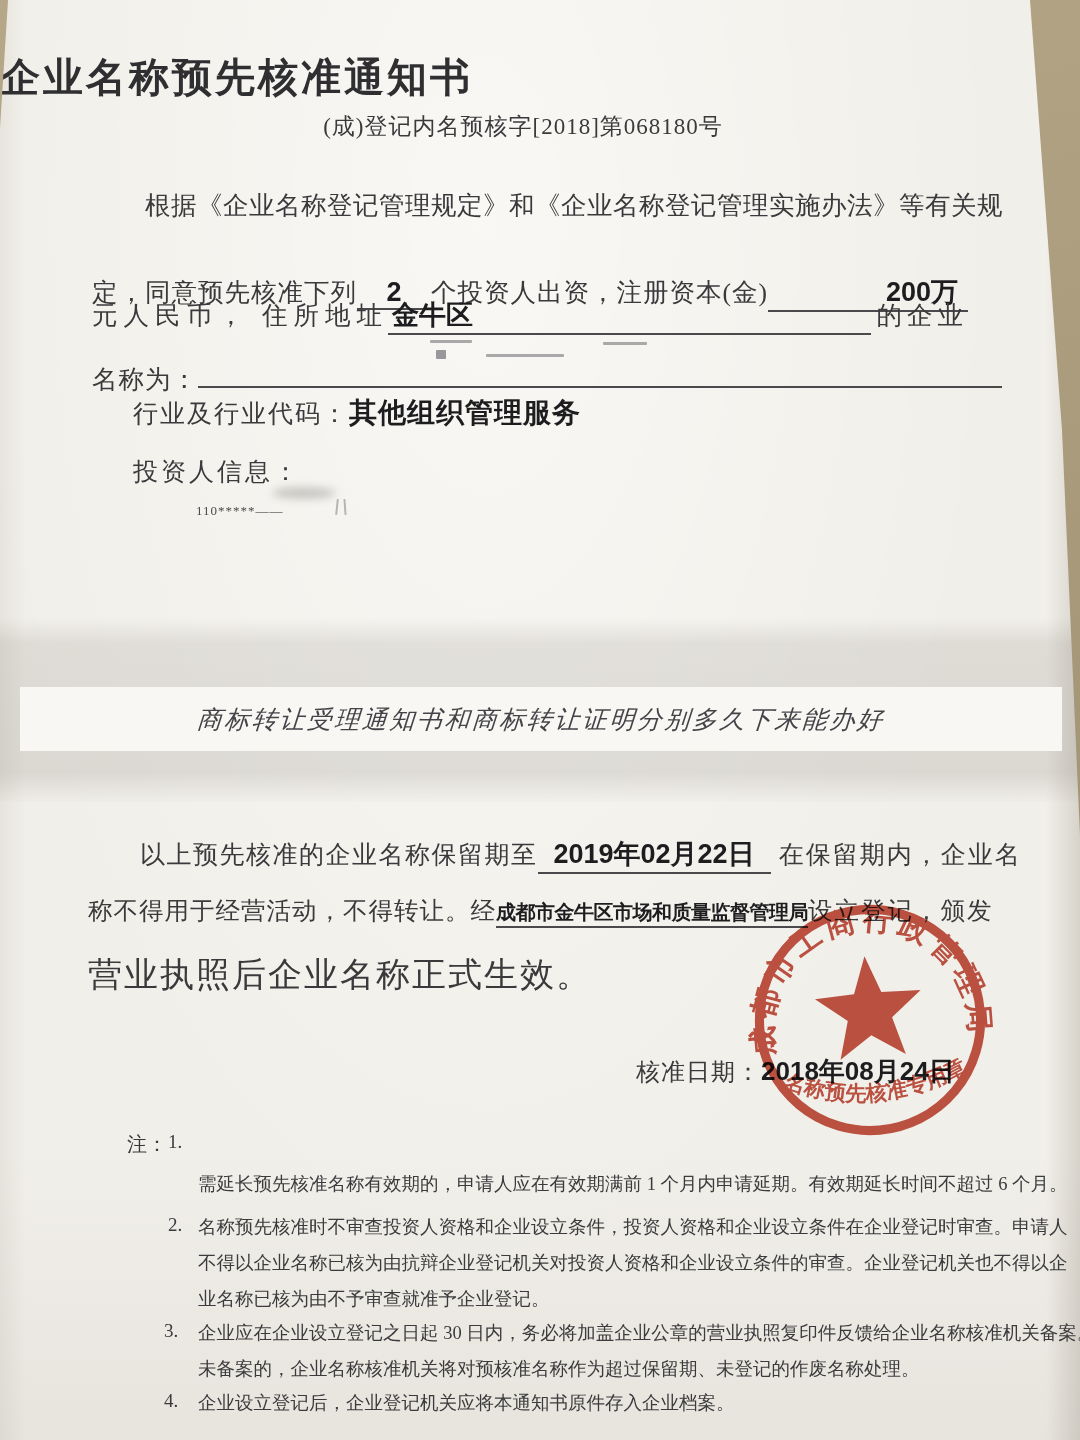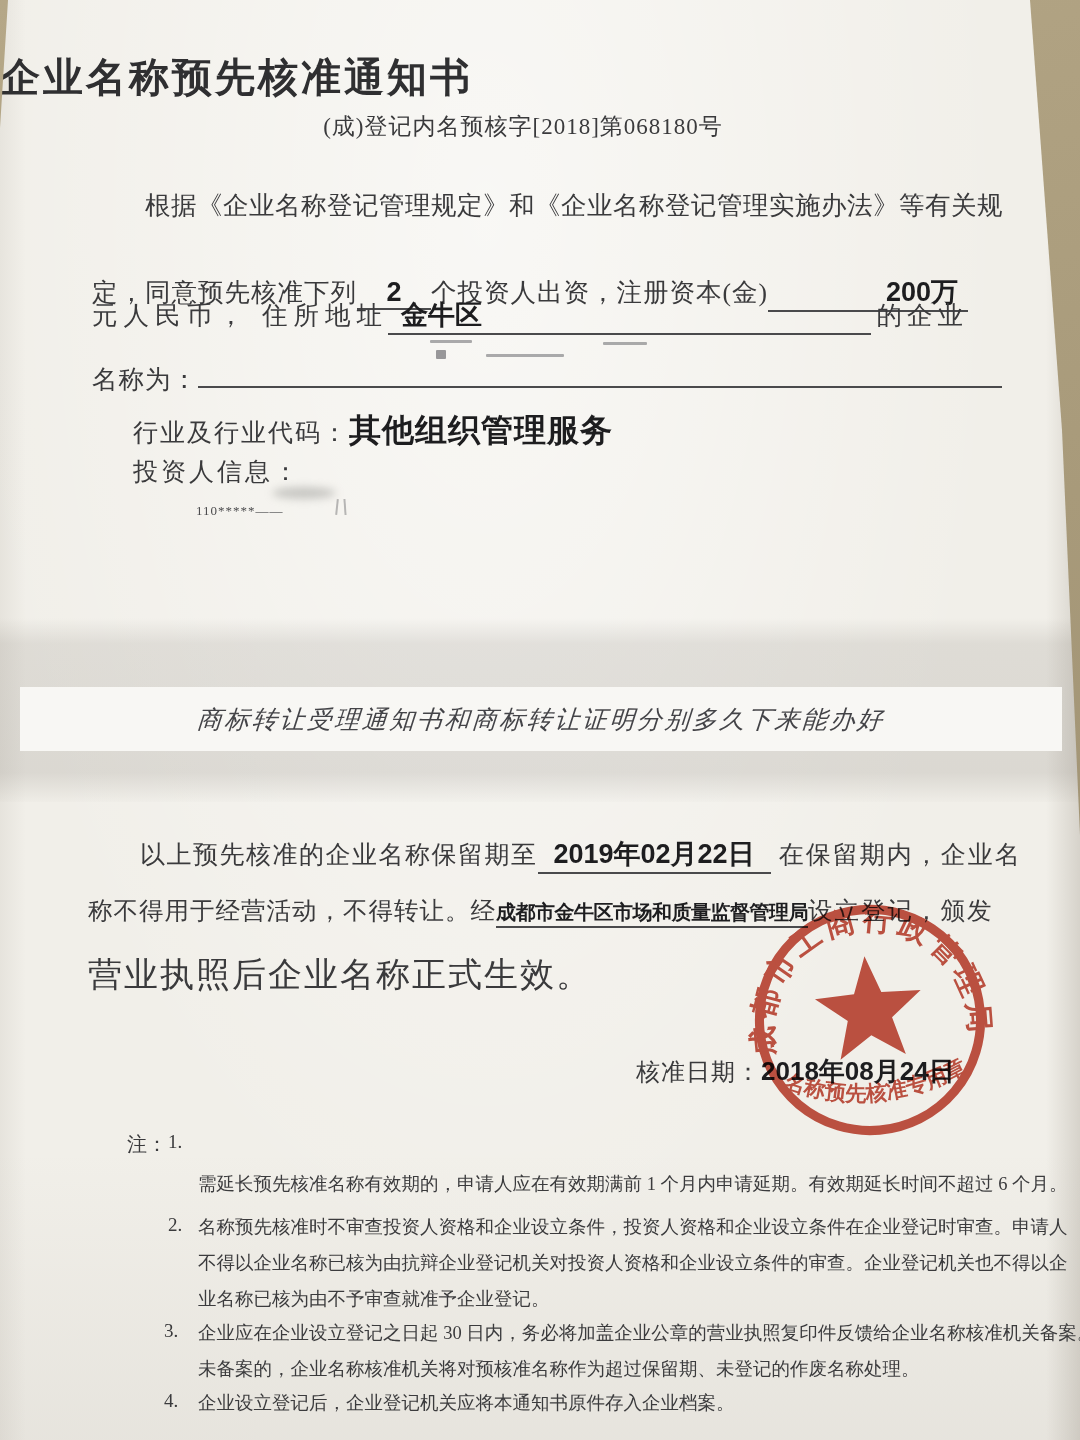--- a/index.html
+++ b/index.html
@@ -61,38 +61,38 @@
     </span>
     <span style="letter-spacing:1px;margin-top:34px;">个投资人出资，注册资本(金)</span>
     <span class="u" style="flex:1;text-align:right;">
       <span class="boldfill" style="font-size:27px;margin-right:10px;">200万</span>
     </span>
   </div>
 
   <div class="line flexline" style="left:92px;top:297px;width:876px;font-size:25.5px;">
     <span style="letter-spacing:6px;">元人民币， 住所地址</span>
     <span class="u" style="flex:1;">
-      <span class="boldfill" style="font-size:27px;margin-left:13px;">金牛区</span>
+      <span class="boldfill" style="font-size:27px;margin-left:4px;">金牛区</span>
     </span>
     <span style="letter-spacing:5px;margin-left:6px;">的企业</span>
   </div>
 
   <div class="line flexline" style="left:92px;top:352px;width:910px;font-size:25.5px;">
     <span style="letter-spacing:1px;">名称为：</span>
     <span class="u" style="flex:1;position:relative;height:34px;">
       <span class="smudge" style="left:232px;top:-12px;width:42px;height:3px;"></span>
       <span class="smudge" style="left:238px;top:-2px;width:10px;height:9px;opacity:.8;"></span>
       <span class="smudge" style="left:288px;top:2px;width:78px;height:3px;"></span>
       <span class="smudge" style="left:405px;top:-10px;width:44px;height:3px;"></span>
     </span>
   </div>
 
   <div class="line flexline" style="left:133px;top:394px;">
     <span style="font-size:25px;letter-spacing:2px;">行业及行业代码：</span>
-    <span class="boldfill" style="font-size:32px;letter-spacing:1px;margin-top:15px;">其他组织管理服务</span>
+    <span class="boldfill" style="font-size:28px;letter-spacing:1px;">其他组织管理服务</span>
   </div>
 
   <div class="line" style="left:133px;top:455px;font-size:25px;letter-spacing:3px;">投资人信息：</div>
   <div class="blurmark" style="left:272px;top:487px;width:64px;height:12px;"></div>
   <div class="line" style="left:196px;top:503px;font-size:13px;letter-spacing:1px;color:#4b4b4d;">110*****——</div>
   <div class="id-smudge"></div>
 
   <div class="shade-band"></div>
   <div class="wm-strip">
     <span class="wm-text">商标转让受理通知书和商标转让证明分别多久下来能办好</span>

